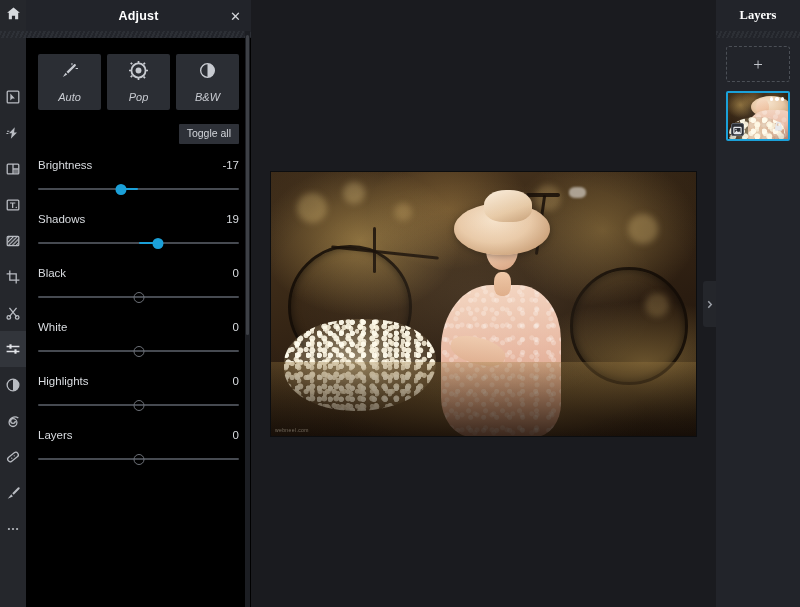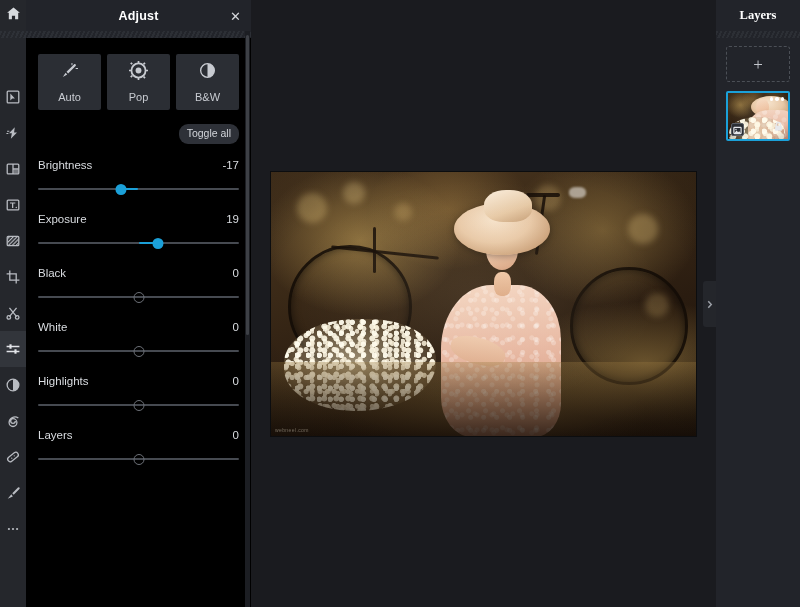--- a/index.html
+++ b/index.html
@@ -62,34 +62,34 @@
   }
   .panel-stripe {
     height: 7px;
     background: repeating-linear-gradient(115deg,#2c2f35 0 2px,#22242a 2px 4px);
   }
   .panel-body {
     flex: 1; overflow: hidden; position: relative;
     padding: 0 12px;
   }
 
-  .presets { display: flex; gap: 6px; padding-top: 16px; }
+  .presets { display: flex; gap: 6px; padding-top: 16px; font-style: italic; }
   .preset {
     flex: 1; height: 56px; background: #2b2e34; border-radius: 2px;
     display: flex; flex-direction: column; align-items: center; justify-content: center;
     gap: 7px; cursor: pointer;
   }
   .preset-label { font-size: 11px; color: #c8cbd1; }
   .preset svg .stroke { fill: none; stroke: #c8cbd1; stroke-width: 1.4; }
   .preset svg .fill { fill: #c8cbd1; }
 
   .toggle-row { display: flex; justify-content: flex-end; padding-top: 14px; }
   .toggle-all {
     background: #2e3138; color: #d2d5da; font-size: 10.5px;
-    padding: 4px 8px; border-radius: 9px; cursor: pointer; line-height: 1.1;
+    padding: 4px 8px; border-radius: 1px; cursor: pointer; line-height: 1.1;
   }
 
   .section {
     margin-top: 10px; height: 27px; background: #2b2e34; border-radius: 2px;
     display: flex; align-items: center; position: relative; cursor: pointer;
   }
   .section.open::before {
     content: ""; position: absolute; left: 0; top: 0; bottom: 0; width: 3px;
     background: #1ba0d8;
   }
@@ -443,21 +443,21 @@
               <span class="slider-val">-17</span>
             </div>
             <div class="track-wrap">
               <div class="track"></div>
               <div class="track-fill" style="left: 41.5%; width: 8.5%;"></div>
               <div class="knob on" style="left: 41.5%;"></div>
             </div>
           </div>
           <div class="slider">
             <div class="slider-head">
-              <span class="slider-name">Exposure</span>
+              <span class="slider-name">Shadows</span>
               <span class="slider-val">19</span>
             </div>
             <div class="track-wrap">
               <div class="track"></div>
               <div class="track-fill" style="left: 50%; width: 9.5%;"></div>
               <div class="knob on" style="left: 59.5%;"></div>
             </div>
           </div>
           <div class="slider">
             <div class="slider-head">

